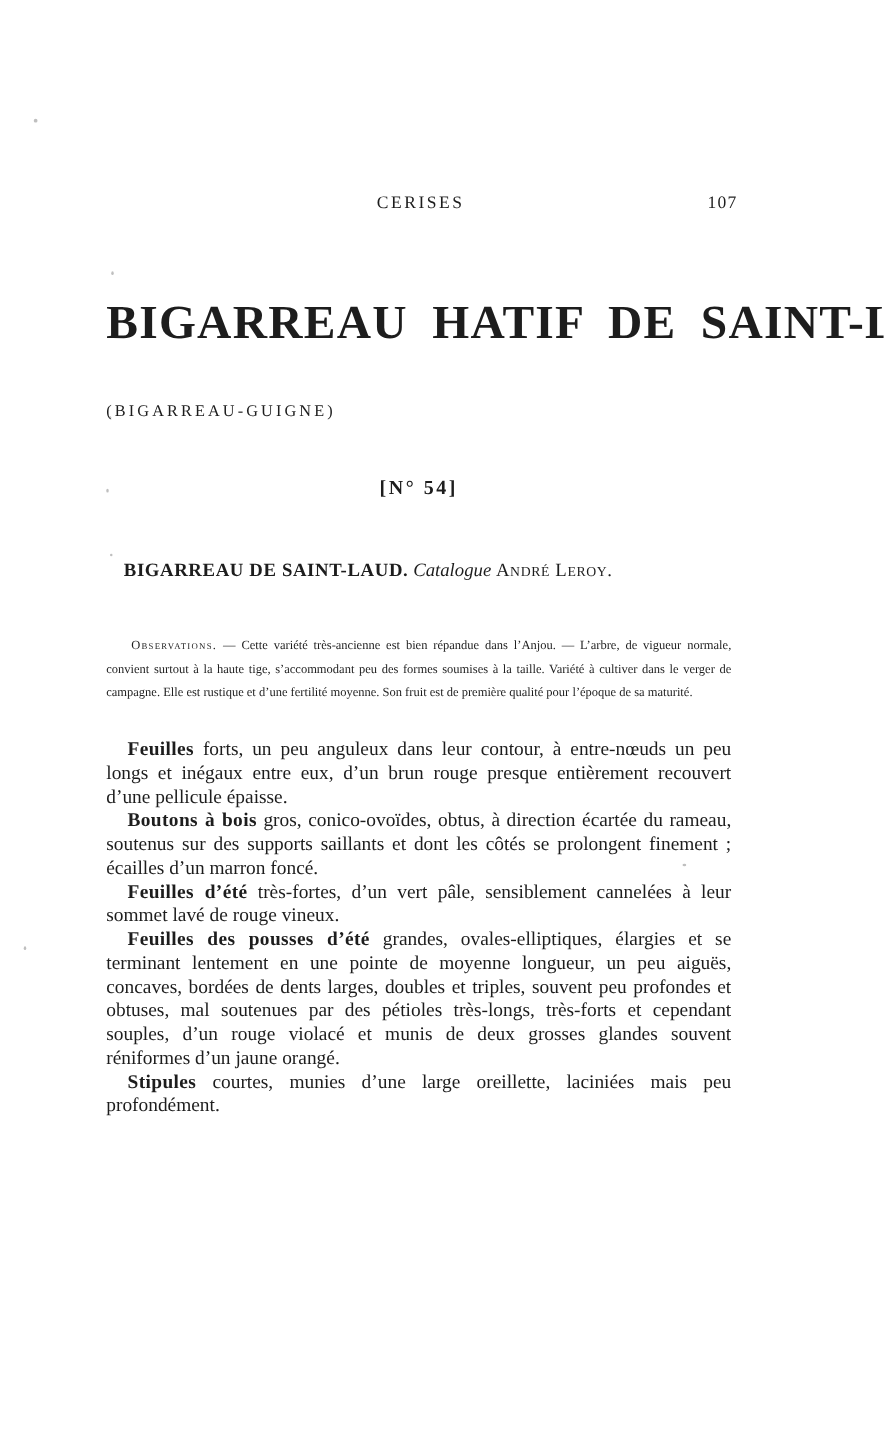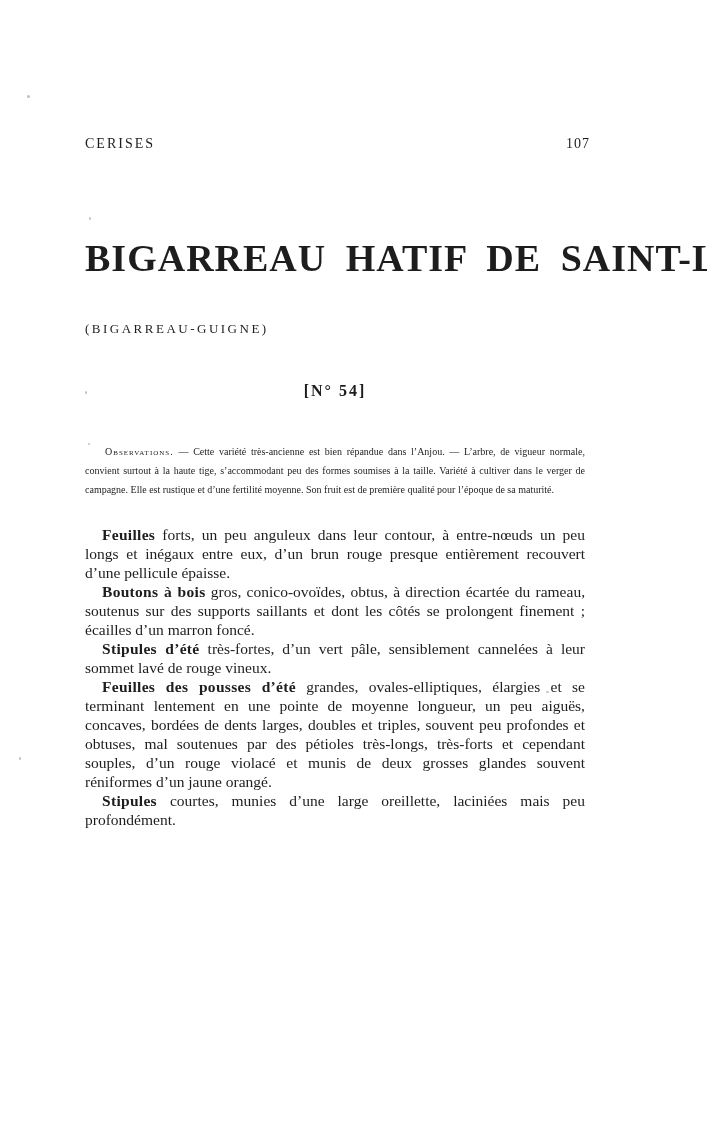--- a/index.html
+++ b/index.html
@@ -12,24 +12,24 @@
     width: 707px;
     height: 1146px;
     background: #ffffff;
     color: #1d1d1d;
     font-family: "Liberation Serif", "DejaVu Serif", serif;
     overflow: hidden;
   }
   
   .running-head {
     position: absolute;
-    top: 136px;
+    top: 155px;
     left: 85px;
     width: 503px;
-    text-align: left;
+    text-align: center;
     font-size: 14px;
     letter-spacing: 2px;
   }
   .page-number {
     position: absolute;
     right: -2px;
     top: 0;
     letter-spacing: 1px;
   }
   
@@ -135,32 +135,35 @@
   </div>
 
   <div class="content">
 
     <h1 class="article-title">BIGARREAU HATIF DE SAINT-LAUD</h1>
 
     <div class="article-subtitle">(BIGARREAU-GUIGNE)</div>
 
     <div class="article-number">[N° 54]</div>
 
+    <p class="catalogue"><span class="cat-name">BIGARREAU DE SAINT-LAUD.</span>
+      <span class="cat-source">Catalogue</span>
+      <span class="smallcaps">André Leroy.</span></p>
 
     <p class="observations"><span class="obs-lead">Observations.</span>
       <span>— Cette variété très-ancienne est bien répandue dans l’Anjou. — L’arbre, de vigueur normale, convient surtout à la haute tige, s’accommodant peu des formes soumises à la taille. Variété à cultiver dans le verger de campagne. Elle est rustique et d’une fertilité moyenne. Son fruit est de première qualité pour l’époque de sa maturité.</span></p>
 
 
     <p class="desc-item first"><span class="term">Feuilles</span>
       <span>forts, un peu anguleux dans leur contour, à entre-nœuds un peu longs et inégaux entre eux, d’un brun rouge presque entièrement recouvert d’une pellicule épaisse.</span></p>
 
     <p class="desc-item"><span class="term">Boutons à bois</span>
       <span>gros, conico-ovoïdes, obtus, à direction écartée du rameau, soutenus sur des supports saillants et dont les côtés se prolongent finement ; écailles d’un marron foncé.</span></p>
 
-    <p class="desc-item"><span class="term">Stipules d’été</span>
+    <p class="desc-item"><span class="term">Feuilles d’été</span>
       <span>très-fortes, d’un vert pâle, sensiblement cannelées à leur sommet lavé de rouge vineux.</span></p>
 
     <p class="desc-item"><span class="term">Feuilles des pousses d’été</span>
       <span>grandes, ovales-elliptiques, élargies et se terminant lentement en une pointe de moyenne longueur, un peu aiguës, concaves, bordées de dents larges, doubles et triples, souvent peu profondes et obtuses, mal soutenues par des pétioles très-longs, très-forts et cependant souples, d’un rouge violacé et munis de deux grosses glandes souvent réniformes d’un jaune orangé.</span></p>
 
     <p class="desc-item"><span class="term">Stipules</span>
       <span>courtes, munies d’une large oreillette, laciniées mais peu profondément.</span></p>
 
 
   </div>

